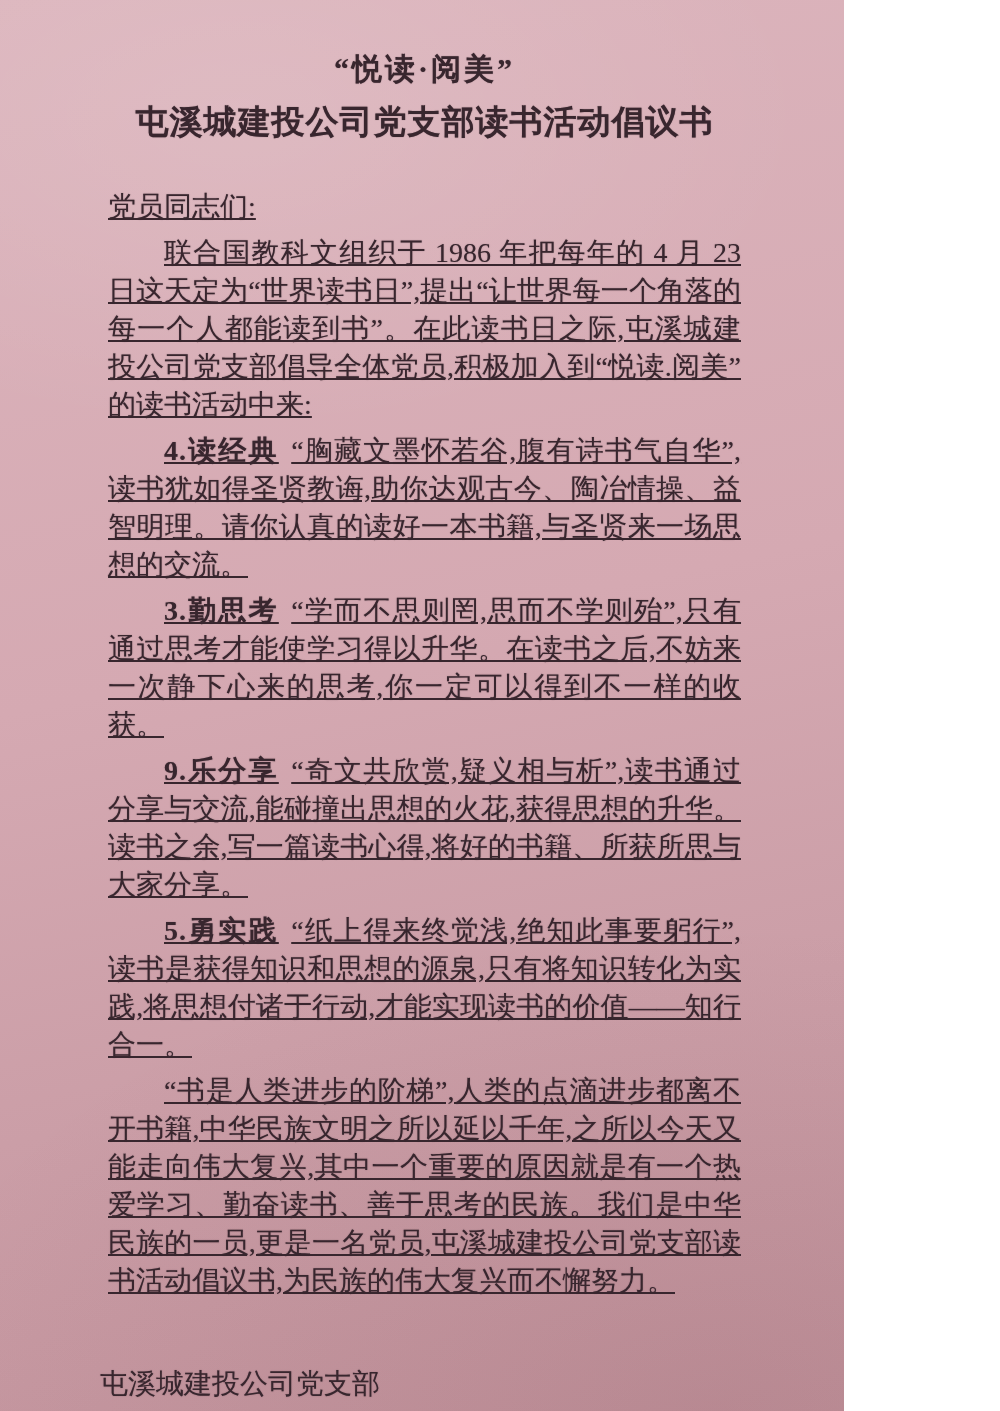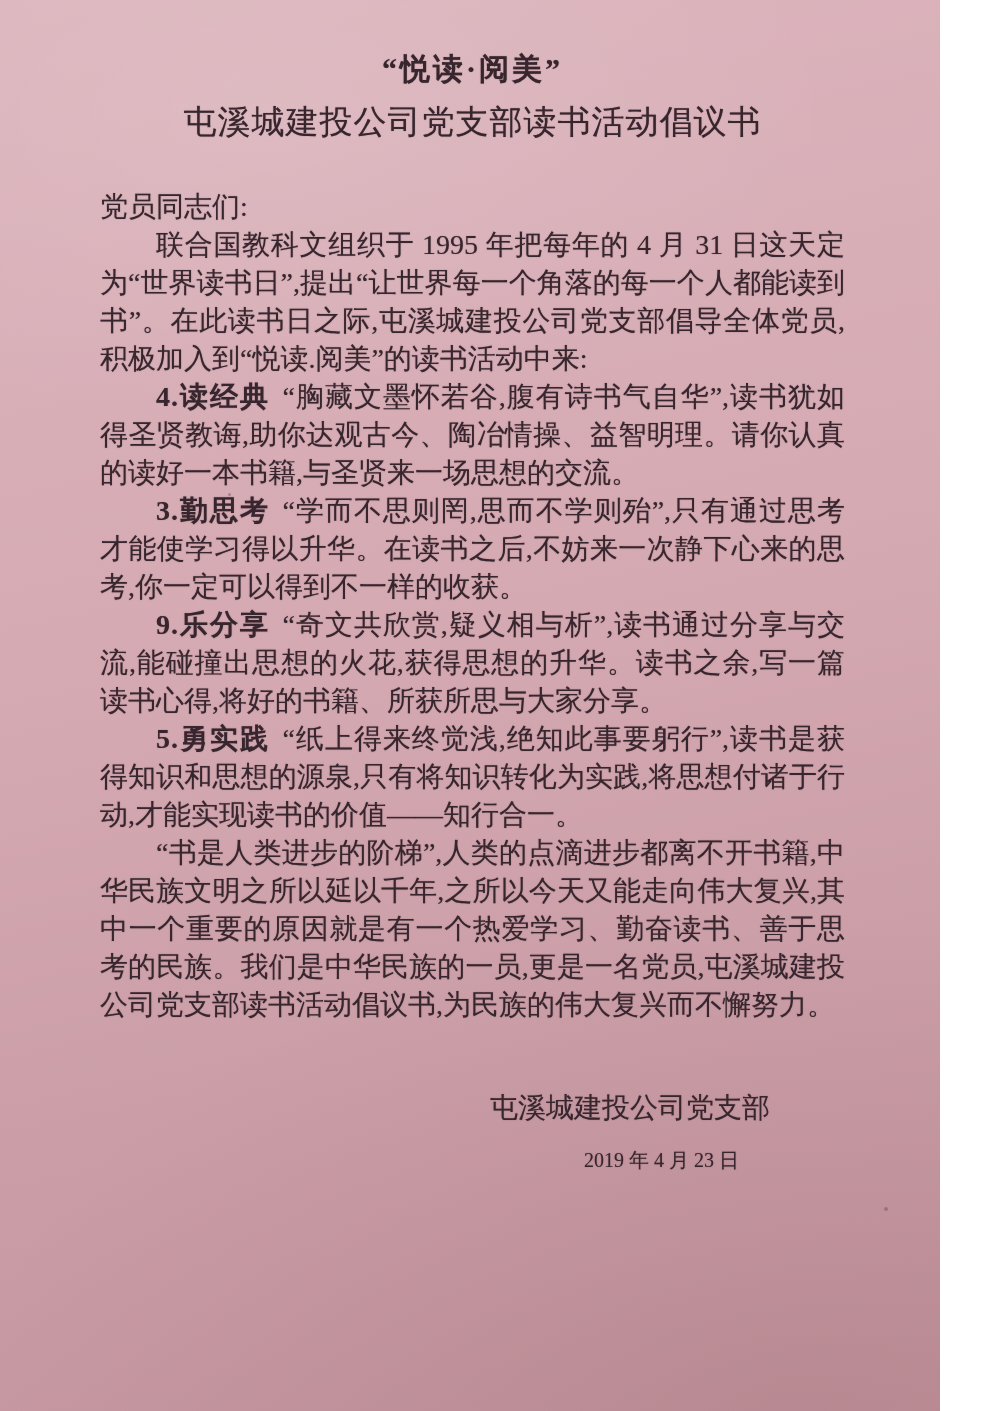--- a/index.html
+++ b/index.html
@@ -10,21 +10,21 @@
   }
   html, body { margin: 0; padding: 0; }
   body {
     width: 1000px; height: 1411px;
     font-family: "Liberation Serif", "DejaVu Serif", serif;
     color: var(--ink);
   }
   .page {
     position: relative;
     box-sizing: border-box;
-    width: 940px; height: 1411px;
+    width: 844px; height: 1411px;
     padding: 48px 95px 0 100px;
     background:
       radial-gradient(ellipse 900px 500px at 28% 8%, rgba(255,255,255,0.10), rgba(255,255,255,0) 65%),
       radial-gradient(ellipse 1200px 700px at 85% 100%, rgba(90,40,50,0.10), rgba(90,40,50,0) 70%),
       linear-gradient(168deg, var(--paper_top) 0%, var(--paper_mid) 45%, #cb9ea7 72%, var(--paper_bottom) 100%);
     overflow: hidden;
   }
   .title1 {
     margin: 0;
     text-align: center;
@@ -32,36 +32,36 @@
     line-height: 42px;
     font-weight: bold;
     letter-spacing: 3px;
     text-shadow: 0 0 1px rgba(40,20,28,0.55);
   }
   .title2 {
     margin: 8px 0 0 0;
     text-align: center;
     font-size: 33px;
     line-height: 48px;
-    font-weight: normal;
+    font-weight: bold;
     letter-spacing: 1px;
     text-shadow: 0 0 1px rgba(40,20,28,0.55);
   }
   .content {
     margin-top: 42px;
     font-size: 28px;
     line-height: 38px;
     text-align: justify;
     text-shadow: 0 0 1.2px rgba(56,38,46,0.45);
   }
-  .content p { margin: 0; text-indent: 2em; }
+  .content p { margin: 8px; text-indent: 2em; text-decoration: underline; }
   .content p.no-indent { text-indent: 0; }
   .item-label { font-weight: bold; margin-right: 0.45em; letter-spacing: 1px; }
   .signature-block { margin-top: 64px; font-size: 28px; line-height: 40px; text-shadow: 0 0 1.2px rgba(56,38,46,0.45); }
-  .sig-org  { text-align: right; padding-right: 75px; font-family: Liberation Serif, serif; }
+  .sig-org  { padding-right: 75px; font-family: Liberation Serif, serif; }
   .sig-date { text-align: right; padding-right: 106px; margin-top: 12px; font-size: 20px; }
   .speck {
     position: absolute;
     width: 4px; height: 4px;
     border-radius: 50%;
     background: rgba(90,55,62,0.35);
     filter: blur(0.5px);
   }
   .speck-1 { left: 228px; top: 493px; width: 3px; height: 3px; }
   .speck-2 { left: 884px; top: 1207px; }
@@ -69,21 +69,21 @@
 </head>
 <body>
 
 <div class="page">
 
   <h1 class="title1">“悦读·阅美”</h1>
   <h2 class="title2">屯溪城建投公司党支部读书活动倡议书</h2>
 
   <div class="content">
     <p class="no-indent">党员同志们:</p>
-    <p>联合国教科文组织于 1995 年把每年的 4 月 31 日这天定为“世界读书日”,提出“让世界每一个角落的每一个人都能读到书”。在此读书日之际,屯溪城建投公司党支部倡导全体党员,积极加入到“悦读.阅美”的读书活动中来:</p>
+    <p>联合国教科文组织于 1986 年把每年的 4 月 23 日这天定为“世界读书日”,提出“让世界每一个角落的每一个人都能读到书”。在此读书日之际,屯溪城建投公司党支部倡导全体党员,积极加入到“悦读.阅美”的读书活动中来:</p>
 
 
     <p><span class="item-label">4.读经典</span><span>“胸藏文墨怀若谷,腹有诗书气自华”,读书犹如得圣贤教诲,助你达观古今、陶冶情操、益智明理。请你认真的读好一本书籍,与圣贤来一场思想的交流。</span></p>
 
     <p><span class="item-label">3.勤思考</span><span>“学而不思则罔,思而不学则殆”,只有通过思考才能使学习得以升华。在读书之后,不妨来一次静下心来的思考,你一定可以得到不一样的收获。</span></p>
 
     <p><span class="item-label">9.乐分享</span><span>“奇文共欣赏,疑义相与析”,读书通过分享与交流,能碰撞出思想的火花,获得思想的升华。读书之余,写一篇读书心得,将好的书籍、所获所思与大家分享。</span></p>
 
     <p><span class="item-label">5.勇实践</span><span>“纸上得来终觉浅,绝知此事要躬行”,读书是获得知识和思想的源泉,只有将知识转化为实践,将思想付诸于行动,才能实现读书的价值——知行合一。</span></p>
 

